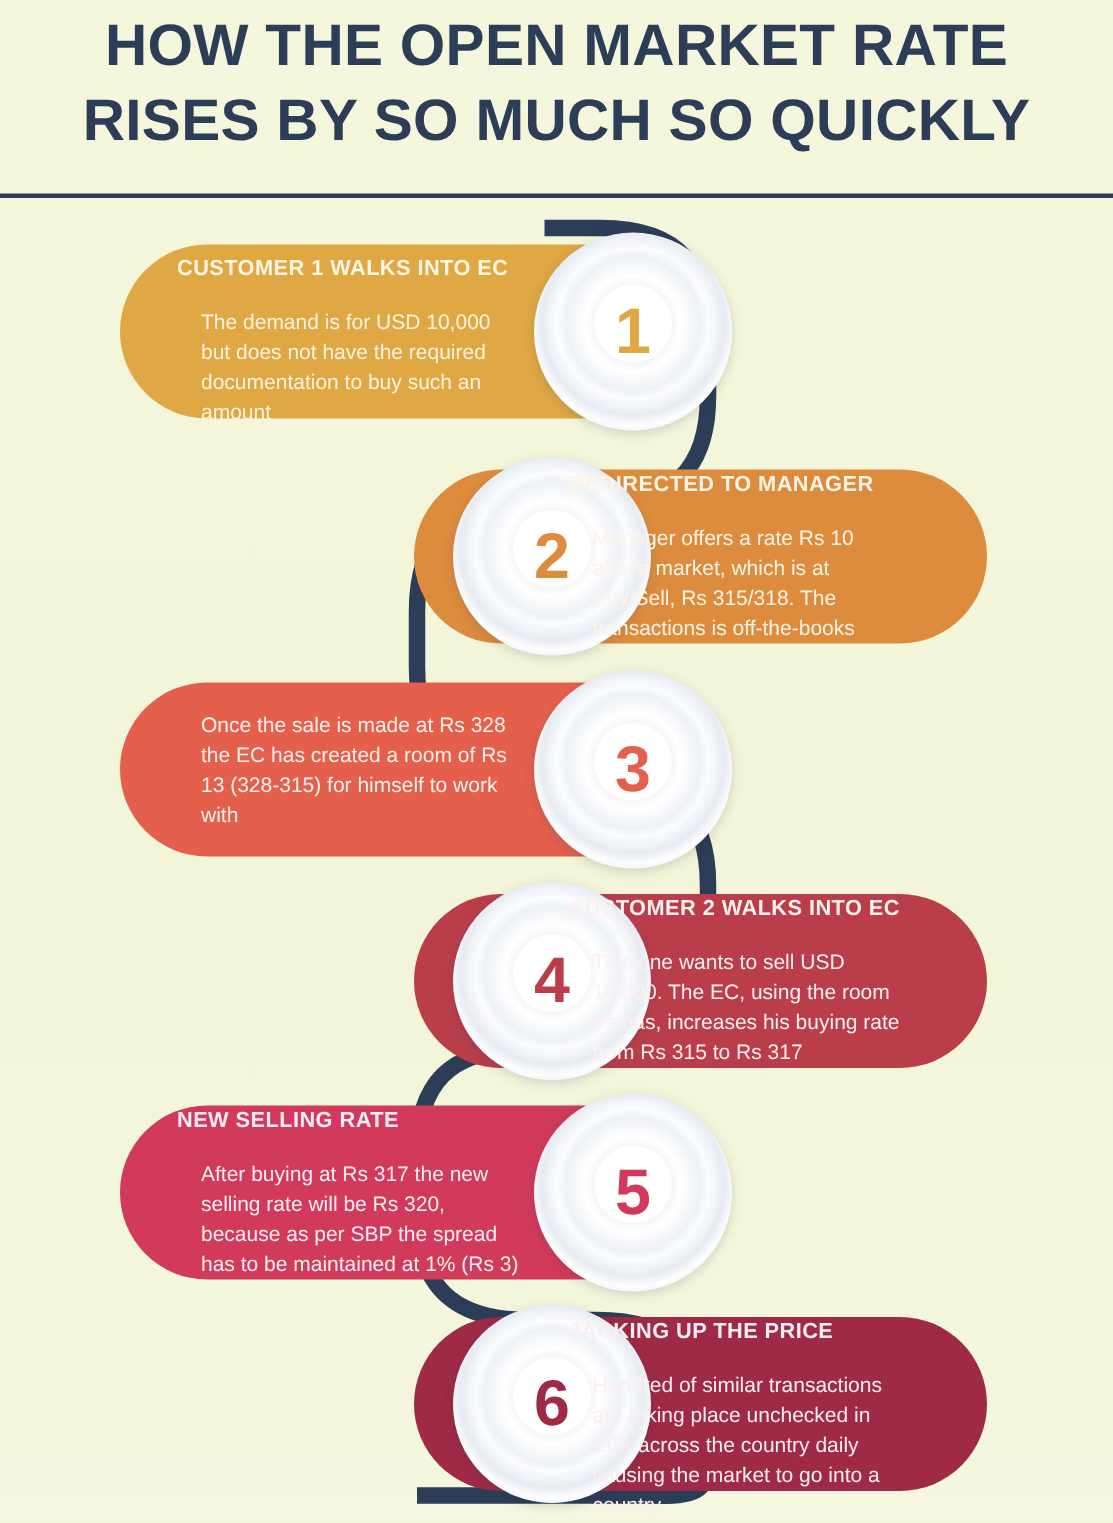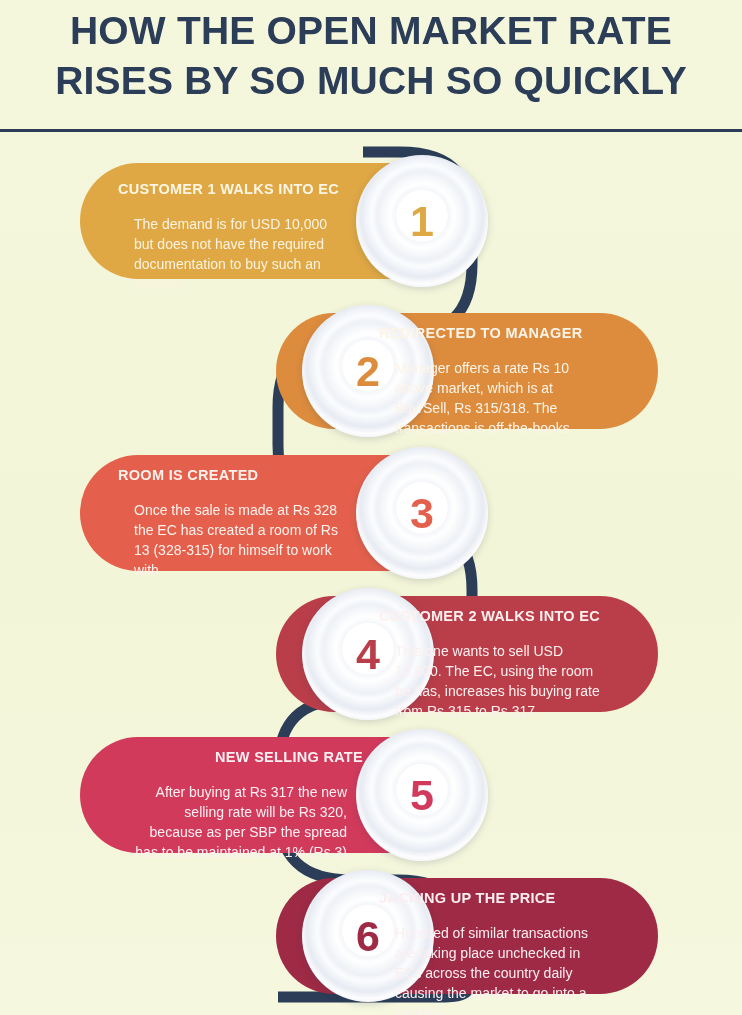--- a/index.html
+++ b/index.html
@@ -44,21 +44,21 @@
   }
   .step.left  .pill{left:0;}
   .step.right .pill{right:0;}
 
   .txt{position:absolute;top:20px;width:245px;}
   .step.left  .txt{left:38px;text-align:left;}
   .step.right .txt{right:34px;text-align:left;}
 
   .hd{
     font-size:14.5px;font-weight:bold;letter-spacing:0.3px;
-    margin:10px 0 3px 0;line-height:17px;
+    margin:0 0 3px 0;line-height:17px;
   }
   .bd{
     font-size:14px;line-height:20px;margin:16px;font-weight:normal;
   }
   .step.c1 .hd{color:#fdf6e4;}
   .step.c1 .bd{color:#fbf3e0;}
   .step.c2 .hd,.step.c2 .bd{color:#fdf4e8;}
   .step.c3 .hd,.step.c3 .bd{color:#fdf1ec;}
   .step.c4 .hd,.step.c4 .bd{color:#fdf0ef;}
   .step.c5 .hd,.step.c5 .bd{color:#fdeff2;}
@@ -147,42 +147,41 @@
         <p class="bd">Manager offers a rate Rs 10 above market, which is at Buy/Sell, Rs 315/318. The transactions is off-the-books</p>
       </div>
     </div>
 
     <div class="step left c3" style="left:80px;top:312px;width:386px;">
       <div class="pill" style="width:386px;background:#e4604c;"></div>
       <div class="badge">
         <span style="color:#e4604c;">3</span>
       </div>
       <div class="txt" style="top:14px;">
-        <p class="hd">ROOM IS CREATED</p>
         <p class="bd">Once the sale is made at Rs 328 the EC has created a room of Rs 13 (328-315) for himself to work with</p>
       </div>
     </div>
 
     <div class="step right c4" style="left:276px;top:453px;width:382px;">
       <div class="pill" style="width:382px;background:#b93e4a;"></div>
       <div class="badge">
         <span style="color:#b93e4a;">4</span>
       </div>
       <div class="txt" style="top:14px;">
         <p class="hd">CUSTOMER 2 WALKS INTO EC</p>
         <p class="bd">This one wants to sell USD 10,000. The EC, using the room he has, increases his buying rate from Rs 315 to Rs 317</p>
       </div>
     </div>
 
     <div class="step left c5" style="left:80px;top:594px;width:386px;">
       <div class="pill" style="width:386px;background:#d23a5c;"></div>
       <div class="badge">
         <span style="color:#d23a5c;">5</span>
       </div>
-      <div class="txt" style="top:14px;text-align:right;">
+      <div class="txt" style="top:14px;">
         <p class="hd">NEW SELLING RATE</p>
         <p class="bd">After buying at Rs 317 the new selling rate will be Rs 320, because as per SBP the spread has to be maintained at 1% (Rs 3)</p>
       </div>
     </div>
 
     <div class="step right c6" style="left:276px;top:735px;width:382px;">
       <div class="pill" style="width:382px;background:#9e2a45;"></div>
       <div class="badge">
         <span style="color:#9e2a45;">6</span>
       </div>

